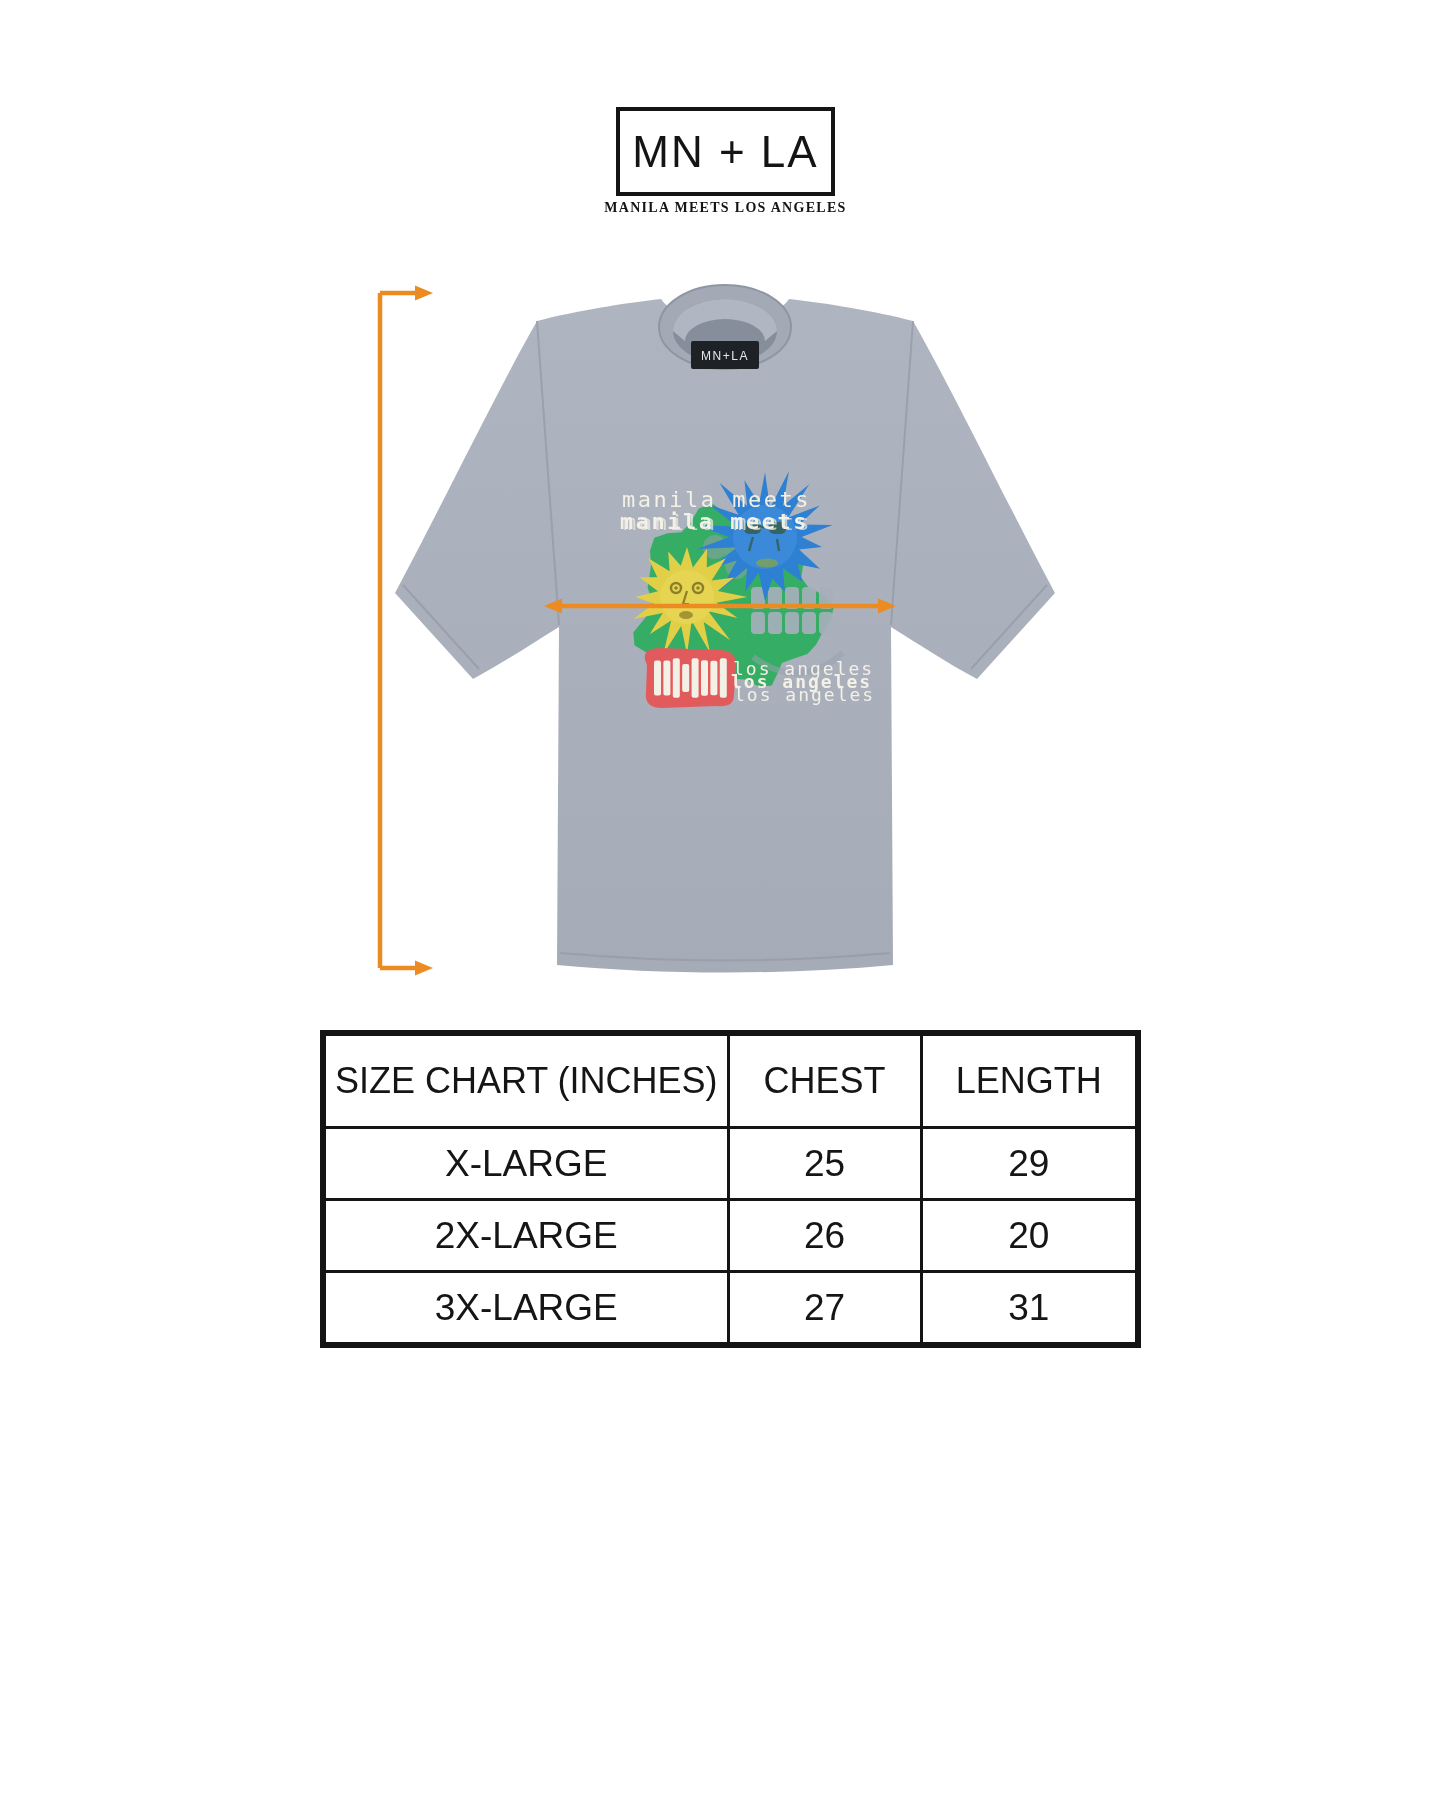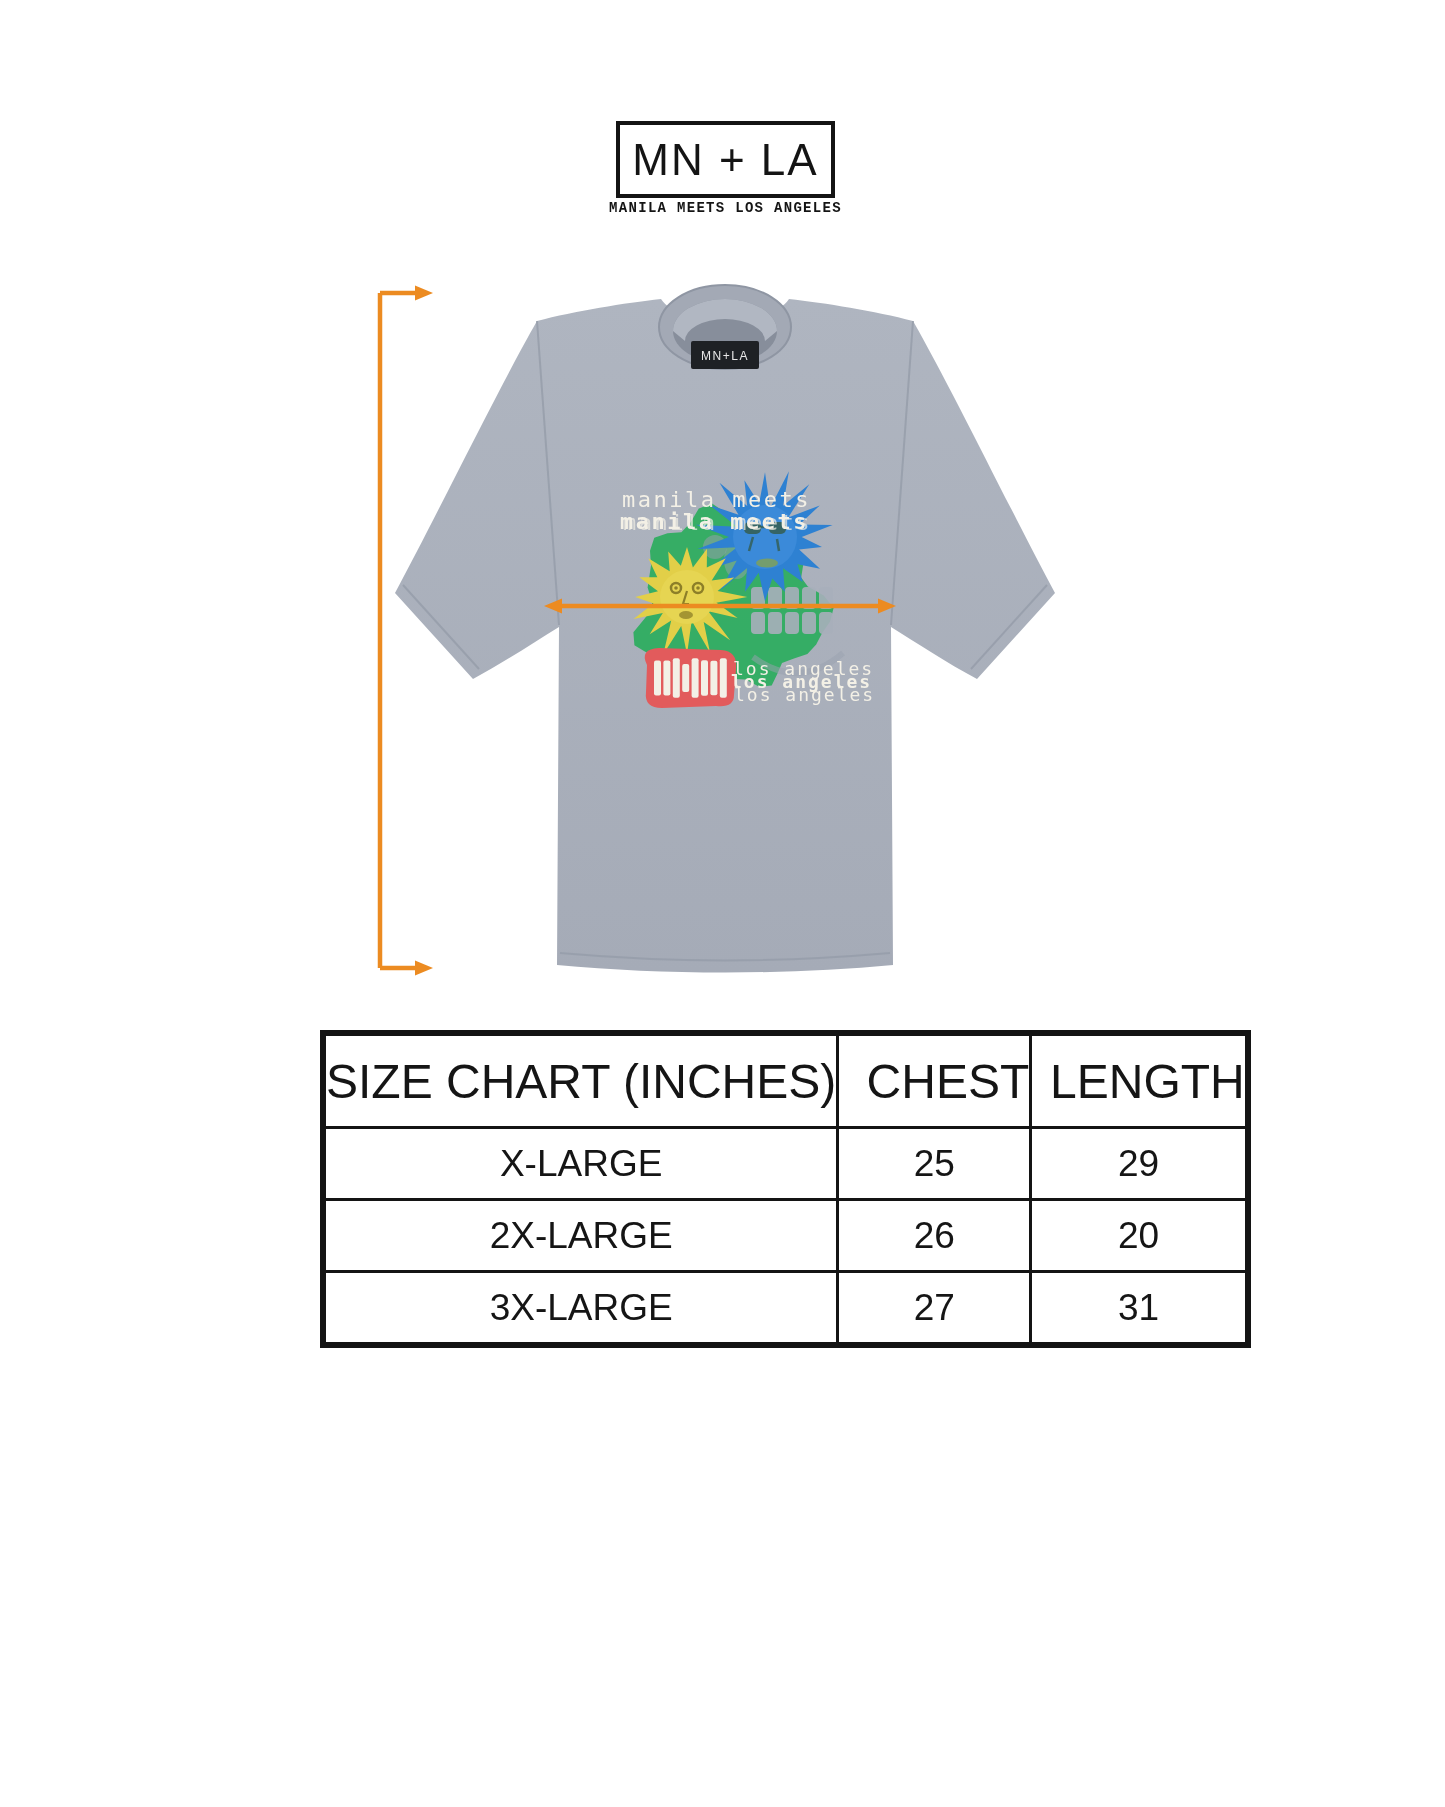--- a/index.html
+++ b/index.html
@@ -1,40 +1,40 @@
 <!DOCTYPE html>
 <html><head>
 <meta charset="utf-8">
 <style>
   html,body{margin:0;padding:0;background:#ffffff;}
   .page{position:relative;width:1445px;height:1807px;background:#ffffff;overflow:hidden;
         font-family:"Liberation Sans",sans-serif;color:#151515;}
 
   
-  .logo-box{position:absolute;left:616px;top:121px;width:219px;height:77px;
+  .logo-box{position:absolute;left:616px;top:107px;width:219px;height:89px;
             border:4px solid #141414;box-sizing:border-box;
             display:flex;align-items:center;justify-content:center;}
   .logo-text{font-size:44px;letter-spacing:2px;color:#141414;}
   .tagline{position:absolute;left:596px;top:200px;width:259px;text-align:center;
-           font-family:Liberation Mono, monospace;font-weight:700;font-size:14px;
+           font-family:Liberation Serif, serif;font-weight:700;font-size:14px;
            letter-spacing:1.3px;color:#141414;}
 
   
   .shirt-svg{position:absolute;left:385px;top:275px;}
   .glitch{font-family:"DejaVu Sans Mono",monospace;fill:var(--white-print);}
 
   
   .arrows{position:absolute;left:0;top:0;pointer-events:none;}
 
   
   .chart{position:absolute;left:320px;top:1030px;}
   .chart table{border-collapse:collapse;border:6px solid #141414;table-layout:fixed;}
   .chart th,.chart td{border:3px solid #141414;text-align:center;vertical-align:middle;
                       font-weight:400;white-space:nowrap;padding:0;}
-  .chart th{height:90px;font-size:48px;text-align:right;}
+  .chart th{height:90px;font-size:36px;}
   .chart td{height:69px;font-size:37px;}
   .fill-green{fill:var(--green);}
   .fill-blue{fill:var(--blue);}
   .fill-yellow{fill:var(--yellow);}
   .fill-red{fill:var(--red);}
   .stroke-orange{stroke:var(--orange);}
   .fill-orange{fill:var(--orange);}
 </style>
 </head>
 <body>

